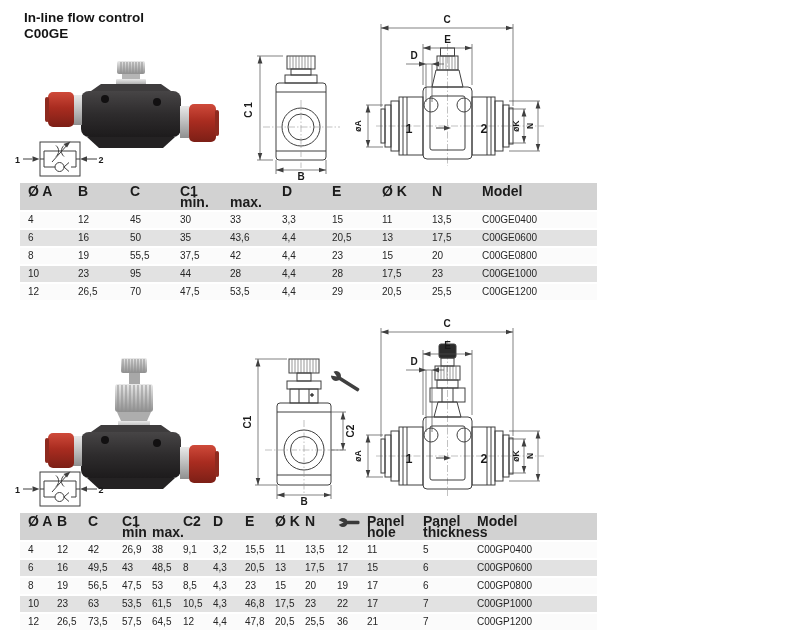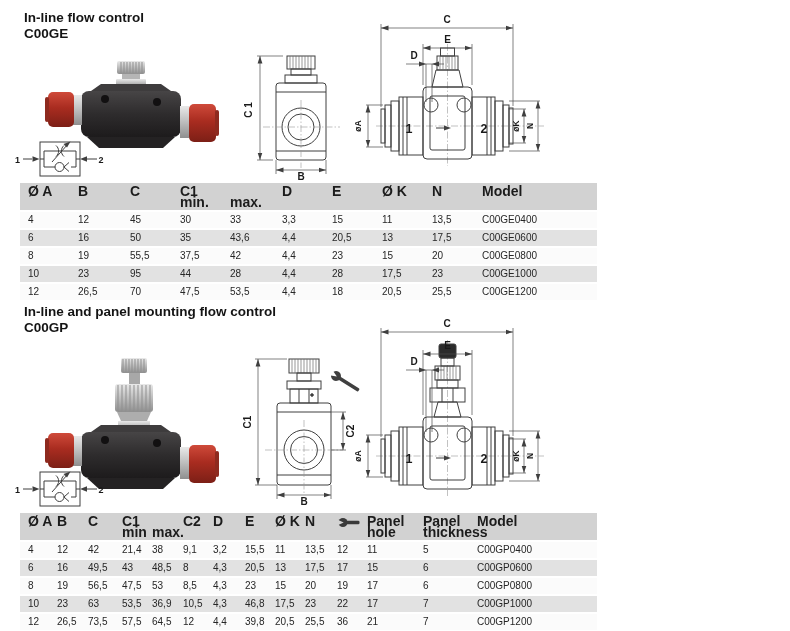--- a/index.html
+++ b/index.html
@@ -290,32 +290,28 @@
           <td>23</td>
           <td>C00GE1000</td>
         </tr>
         <tr>
           <td>12</td>
           <td>26,5</td>
           <td>70</td>
           <td>47,5</td>
           <td>53,5</td>
           <td>4,4</td>
-          <td>18</td>
+          <td>29</td>
           <td>20,5</td>
           <td>25,5</td>
           <td>C00GE1200</td>
         </tr>
       </tbody>
   </table>
 
-  <div class="abs title-block" style="left:24px;top:304px;">
-    <div>In-line and panel mounting flow control</div>
-    <div>C00GP</div>
-  </div>
 
   <svg class="abs" style="left:45px;top:356px;" width="175" height="145" viewBox="0 0 175 145">
     <defs>
       <linearGradient id="met2" x1="0" y1="0" x2="0" y2="1">
           <stop offset="0" stop-color="#e9e9e9"></stop>
           <stop offset="0.5" stop-color="#bdbdbd"></stop>
           <stop offset="1" stop-color="#8f8f8f"></stop>
         </linearGradient>
       <linearGradient id="red2" x1="0" y1="0" x2="0" y2="1">
           <stop offset="0" stop-color="#cf4a3a"></stop>
@@ -553,21 +549,21 @@
             <div class="hl">Model</div>
             <div class="hs">&nbsp;</div>
           </th>
         </tr>
       </thead>
     <tbody>
         <tr>
           <td>4</td>
           <td>12</td>
           <td>42</td>
-          <td>21,4</td>
+          <td>26,9</td>
           <td>38</td>
           <td>9,1</td>
           <td>3,2</td>
           <td>15,5</td>
           <td>11</td>
           <td>13,5</td>
           <td>12</td>
           <td>11</td>
           <td>5</td>
           <td>C00GP0400</td>
@@ -602,40 +598,40 @@
           <td>19</td>
           <td>17</td>
           <td>6</td>
           <td>C00GP0800</td>
         </tr>
         <tr class="alt">
           <td>10</td>
           <td>23</td>
           <td>63</td>
           <td>53,5</td>
-          <td>36,9</td>
+          <td>61,5</td>
           <td>10,5</td>
           <td>4,3</td>
           <td>46,8</td>
           <td>17,5</td>
           <td>23</td>
           <td>22</td>
           <td>17</td>
           <td>7</td>
           <td>C00GP1000</td>
         </tr>
         <tr>
           <td>12</td>
           <td>26,5</td>
           <td>73,5</td>
           <td>57,5</td>
           <td>64,5</td>
           <td>12</td>
           <td>4,4</td>
-          <td>39,8</td>
+          <td>47,8</td>
           <td>20,5</td>
           <td>25,5</td>
           <td>36</td>
           <td>21</td>
           <td>7</td>
           <td>C00GP1200</td>
         </tr>
       </tbody>
   </table>
 

